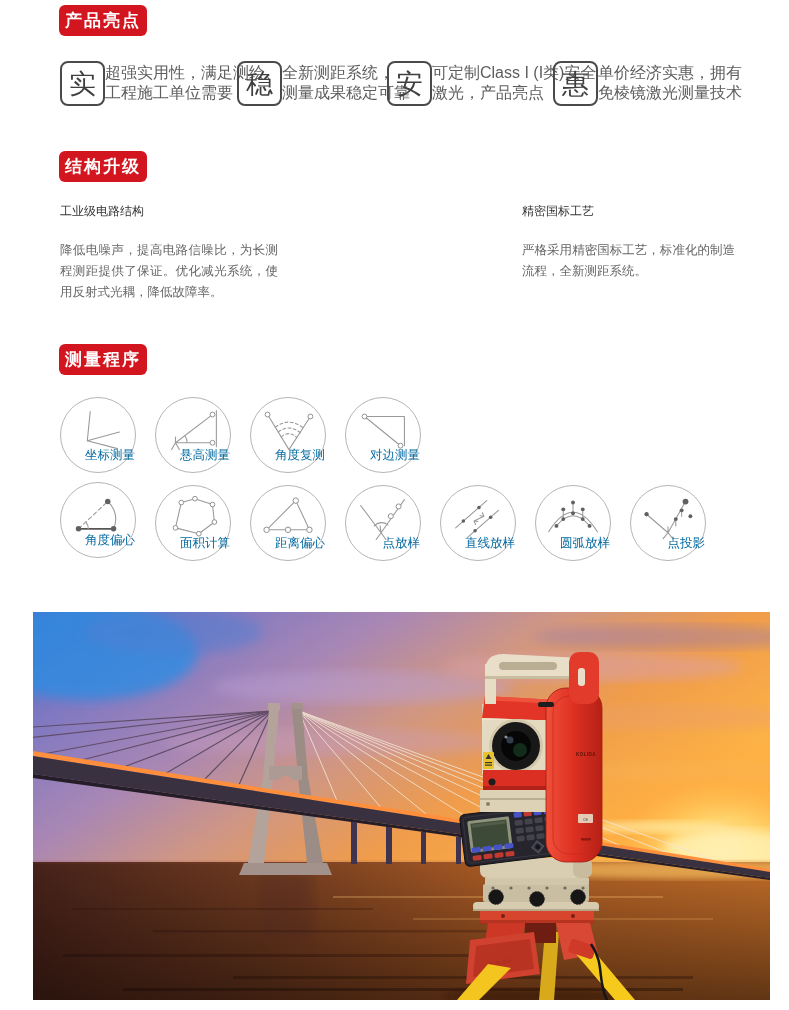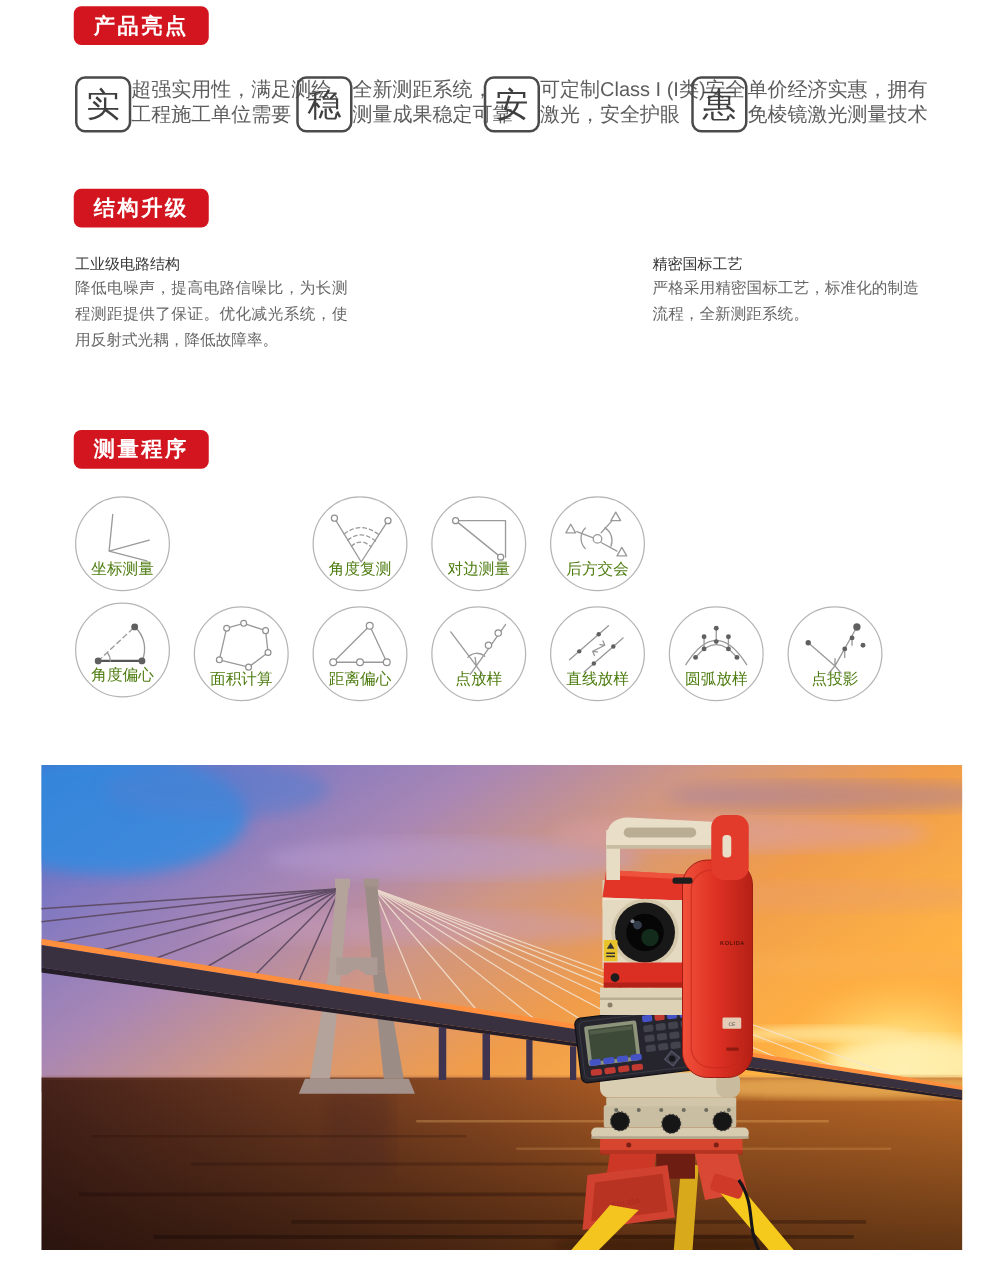--- a/index.html
+++ b/index.html
@@ -1,29 +1,29 @@
 <!DOCTYPE html>
 <html><head>
 <meta charset="utf-8">
 <style>
   html,body{margin:0;padding:0;background:#fff;}
   .page{position:relative;width:789px;height:1010px;background:#fff;overflow:hidden;
         font-family:"Liberation Sans","DejaVu Sans",sans-serif;}
   .badge{position:absolute;background:#d2151e;color:#fff;font-size:17px;font-weight:bold;
-         letter-spacing:2px;padding:6px 16px;border-radius:6px;line-height:19px;}
+         letter-spacing:2px;padding:6px 6px;border-radius:6px;line-height:19px;}
   .feature{position:absolute;display:flex;align-items:flex-start;}
   .glyph{width:41px;height:41px;border:2px solid #4a4a4a;border-radius:8px;display:flex;
          align-items:center;justify-content:center;font-size:27px;color:#3f3f3f;flex:0 0 auto;}
   .ftext{font-size:16px;color:#5d5d5d;line-height:20px;padding-top:2px;white-space:nowrap;}
   .scol{position:absolute;}
   .col-title{font-size:12px;color:#333;font-weight:500;}
-  .col-body{margin-top:0;font-size:12.5px;color:#666;line-height:21px;text-align:justify;}
+  .col-body{margin-top:20px;font-size:12.5px;color:#666;line-height:21px;text-align:justify;}
   .circle{position:absolute;width:74px;height:74px;border:1px solid #b5b5b5;border-radius:50%;background:#fff;}
   .circle svg{position:absolute;left:0;top:0;}
-  .clabel{position:absolute;left:0;right:0;bottom:8px;text-align:center;font-size:12.5px;color:#4d7c0f;}
+  .clabel{position:absolute;left:0;right:0;bottom:8px;text-align:right;font-size:12.5px;color:#0369a1;}
   .photo{position:absolute;left:33px;top:612px;width:737px;height:388px;overflow:hidden;}
   .ic{stroke:#9a9a9a;stroke-width:1.1;fill:none;stroke-linecap:round;stroke-linejoin:round;}
   .icv{fill:#fff;stroke:#8f8f8f;stroke-width:1;}
   .icd{fill:#606060;stroke:none;}
 </style>
 </head>
 <body>
 
 <div class="page">
 
@@ -40,21 +40,21 @@
     <div class="glyph">稳</div>
     <div class="ftext">
       <div>全新测距系统，</div>
       <div>测量成果稳定可靠</div>
     </div>
   </div>
   <div class="feature" style="left:387px;top:61px;">
     <div class="glyph">安</div>
     <div class="ftext">
       <div>可定制Class I (I类)安全</div>
-      <div>激光，安全护眼</div>
+      <div>激光，产品亮点</div>
     </div>
   </div>
   <div class="feature" style="left:553px;top:61px;">
     <div class="glyph">惠</div>
     <div class="ftext">
       <div>单价经济实惠，拥有</div>
       <div>免棱镜激光测量技术</div>
     </div>
   </div>
 
@@ -70,45 +70,44 @@
   </div>
 
   <div class="badge" style="left:59px;top:344px;">测量程序</div>
 
   <div class="circle" style="left:60px;top:397px;">
     <svg width="74" height="74" viewBox="0 0 76 76">
       <path class="ic" d="M30,14 L27,44 M27,44 L60,35 M27,44 L58,52"></path>
     </svg>
     <div class="clabel">坐标测量</div>
   </div>
+  <div class="circle" style="left:155px;top:397px;">
+    <svg width="74" height="74" viewBox="0 0 76 76">
+      <path class="ic" d="M20,46 l-4,7 M20,46 l4,7 M20,46 l0,-6 M20,46 L58,46 M20,46 L58,17 M62,13 L62,50 M32,46 A12,12 0 0 0 29.5,38.5"></path>
+      <circle class="icv" cx="58" cy="46" r="2.5"></circle>
+        <circle class="icv" cx="58" cy="17" r="2.5"></circle>
+    </svg>
+    <div class="clabel">悬高测量</div>
+  </div>
   <div class="circle" style="left:345px;top:397px;">
     <svg width="74" height="74" viewBox="0 0 76 76">
       <path class="ic" d="M19,19 L60,19 L60,49 M19,19 L56,49"></path>
       <circle class="icv" cx="19" cy="19" r="2.5"></circle>
         <circle class="icv" cx="56" cy="49" r="2.5"></circle>
     </svg>
     <div class="clabel">对边测量</div>
   </div>
   <div class="circle" style="left:250px;top:397px;">
     <svg width="74" height="74" viewBox="0 0 76 76">
       <path class="ic" d="M17,17 L39,53 M61,19 L39,53"></path>
       <path class="ic" stroke-dasharray="3,2.5" d="M31,40 Q39,33 47,40.5 M28,35 Q39,26 51,36 M25,30 Q39,19 54,31"></path>
       <circle class="icv" cx="17" cy="17" r="2.5"></circle>
         <circle class="icv" cx="61" cy="19" r="2.5"></circle>
     </svg>
     <div class="clabel">角度复测</div>
-  </div>
-  <div class="circle" style="left:440px;top:397px;">
-    <svg width="74" height="74" viewBox="0 0 76 76">
-      <circle class="ic" cx="38" cy="34" r="3.5"></circle>
-      <path class="ic" d="M28,42 A12,12 0 0 1 28,25 M44,25 A12,12 0 0 1 49,40"></path>
-      <path class="ic" d="M21,28 L34,33 M50,19 L41,29 M54,44 L41,37"></path>
-      <path class="ic" d="M16,22 l4,7 h-8 z M53,12 l4,7 h-8 z M58,41 l4,7 h-8 z"></path>
-    </svg>
-    <div class="clabel">后方交会</div>
   </div>
 
   <div class="circle" style="left:60px;top:482px;">
     <svg width="74" height="74" viewBox="0 0 76 76">
       <path d="M18,47 L54,47" stroke="#555" stroke-width="1.8" fill="none"></path>
       <path class="ic" stroke-dasharray="4,3" stroke="#777" d="M18,47 L48,19"></path>
       <path class="ic" stroke="#b0b0b0" d="M48,19 A24,24 0 0 1 54,47"></path>
       <path class="ic" d="M28,47 A10,10 0 0 0 25.8,40.5"></path>
       <circle class="icd" cx="18" cy="47" r="2.8"></circle>
         <circle class="icd" cx="54" cy="47" r="2.8"></circle>

